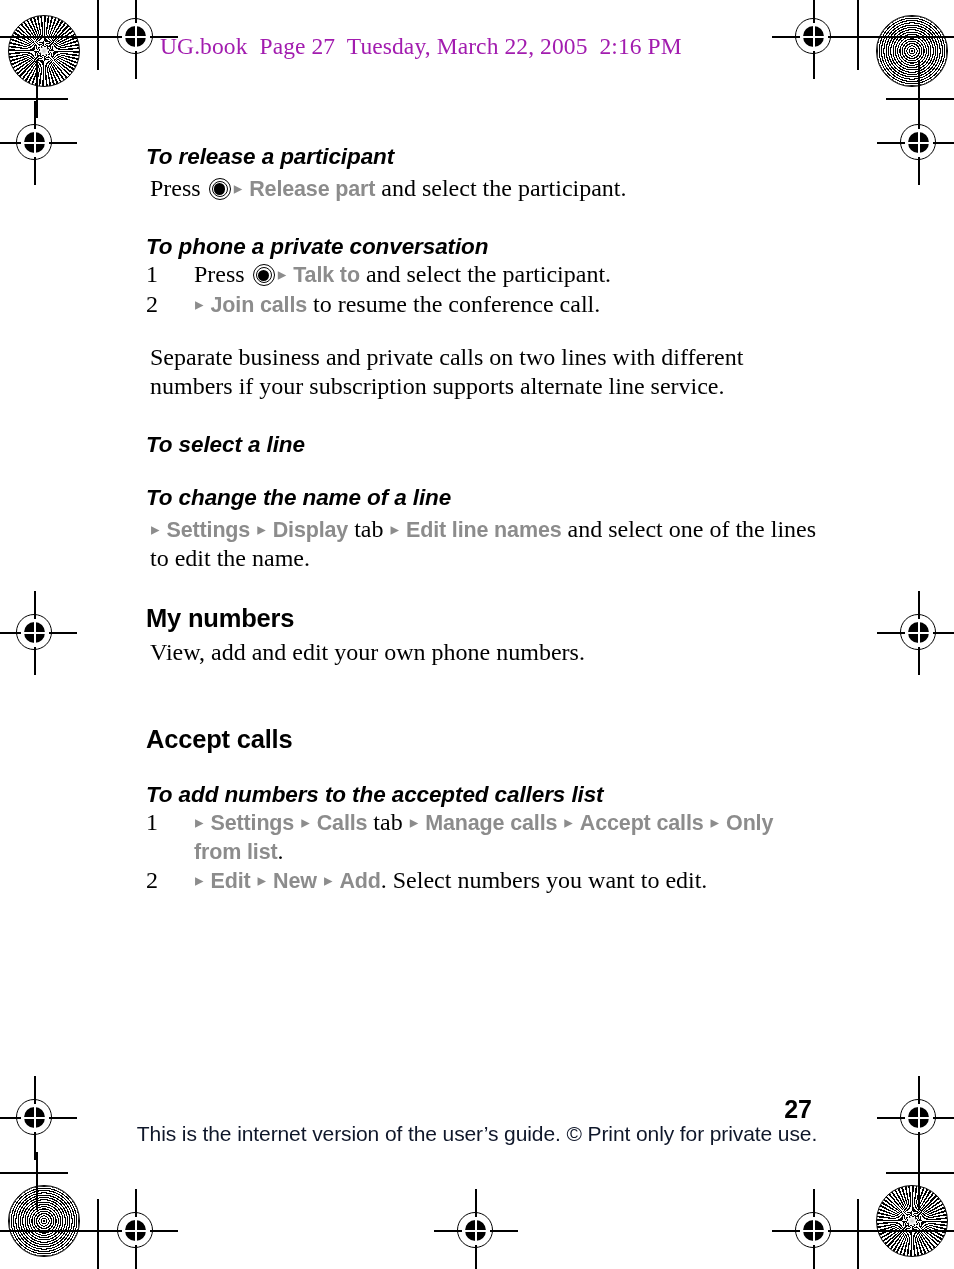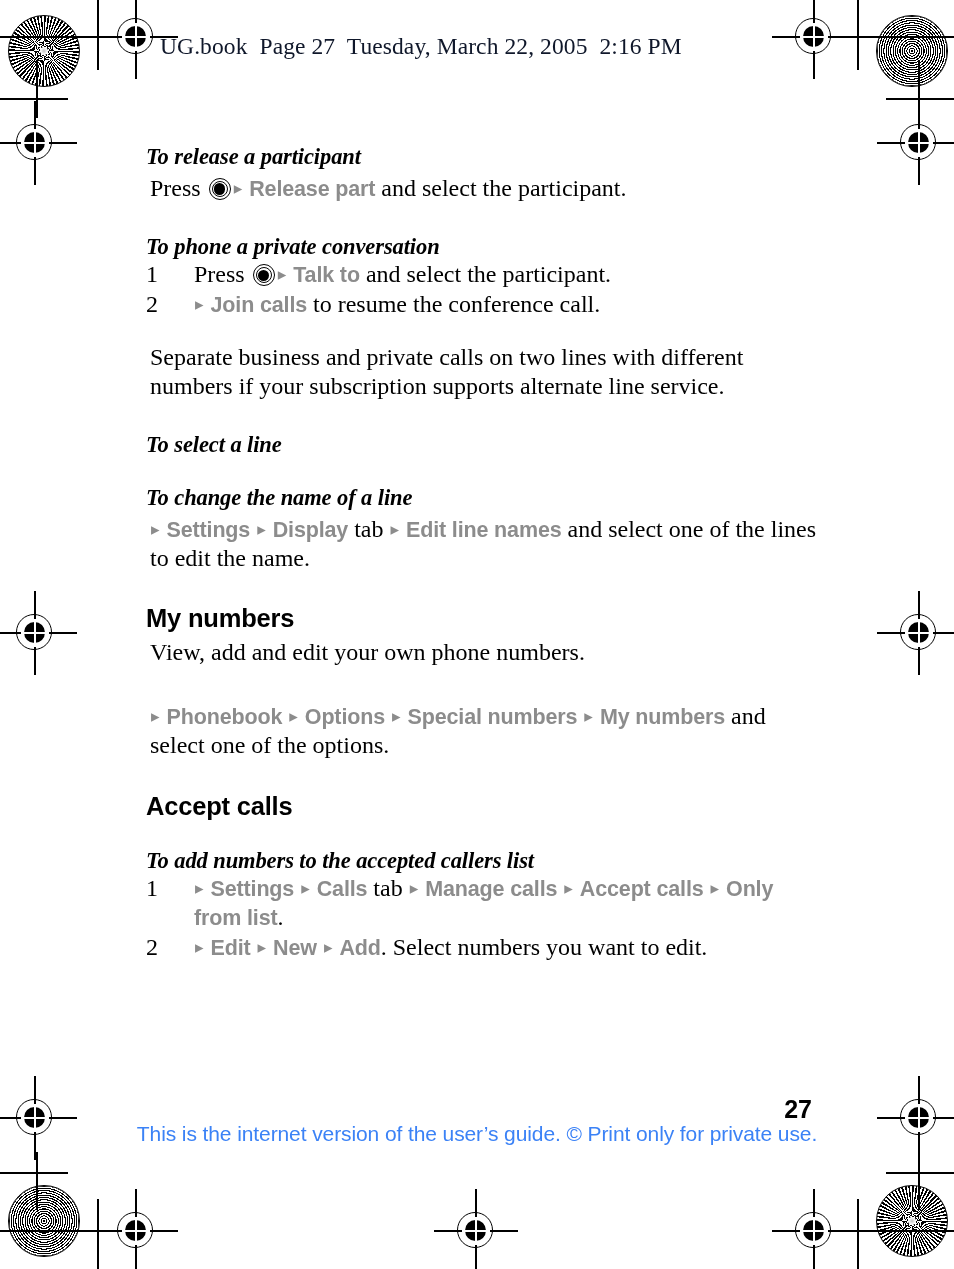--- a/index.html
+++ b/index.html
@@ -104,42 +104,42 @@
 
   
   .doc-header {
     position: absolute;
     left: 160px;
     top: 33px;
     font-family: "Liberation Serif", serif;
     font-size: 23.5px;
     letter-spacing: 0.1px;
     white-space: pre;
-    color: #0f172a;
+    color: #a21caf;
   }
 
   
   .content {
     position: absolute;
     left: 146px;
     top: 144px;
     width: 680px;
   }
 
   .h1 {
     font-family: "Liberation Sans", sans-serif;
     font-weight: bold;
     font-size: 25.5px;
     line-height: 1.16;
     letter-spacing: -0.2px;
     margin: 0;
     color: #000;
   }
   .h2 {
-    font-family: Liberation Serif, serif;
+    font-family: Liberation Sans, sans-serif;
     font-weight: bold;
     font-style: italic;
     font-size: 22.5px;
     line-height: 1.16;
     letter-spacing: -0.1px;
     margin: 0;
     color: #000;
   }
   .body {
     font-family: "Liberation Serif", serif;
@@ -233,21 +233,21 @@
     color: #000;
   }
   .footer-note {
     position: absolute;
     left: 0;
     right: 0;
     top: 1122px;
     text-align: center;
     font-family: "Liberation Sans", sans-serif;
     font-size: 21px;
-    color: #3b82f6;
+    color: #0f172a;
     letter-spacing: -0.1px;
   }
 </style>
 </head>
 <body>
 
 <div class="reg-disc radial" style="left:8px; top:15px;"></div>
 <div class="reg-disc rings" style="left:876px; top:15px;"></div>
 <div class="reg-disc rings" style="left:8px; top:1185px;"></div>
 <div class="reg-disc radial" style="left:876px; top:1185px;"></div>
@@ -393,21 +393,20 @@
   <div class="h2">To change the name of a line</div>
   <div class="body"><span class="arrow">▸</span> <span class="menu">Settings</span> <span class="arrow">▸</span> <span class="menu">Display</span><span> tab </span><span class="arrow">▸</span> <span class="menu">Edit line names</span><span> and select one of the lines to edit the name.</span></div>
 
   <div class="gap-lg"></div>
 
   <div class="h1">My numbers</div>
   <div class="body">View, add and edit your own phone numbers.</div>
 
   <div class="gap-lg"></div>
 
-  <div class="body"><span class="arrow">▸</span> <span class="menu">Phonebook</span> <span class="arrow">▸</span> <span class="menu">Options</span> <span class="arrow">▸</span> <span class="menu">Special numbers</span> <span class="arrow">▸</span> <span class="menu">My numbers</span><span> and select one of the options.</span></div>
 
   <div class="gap-lg"></div>
 
   <div class="h1">Accept calls</div>
 
   <div class="gap-lg"></div>
 
   <div class="h2">To add numbers to the accepted callers list</div>
   <div class="steps">
     <div class="step">

